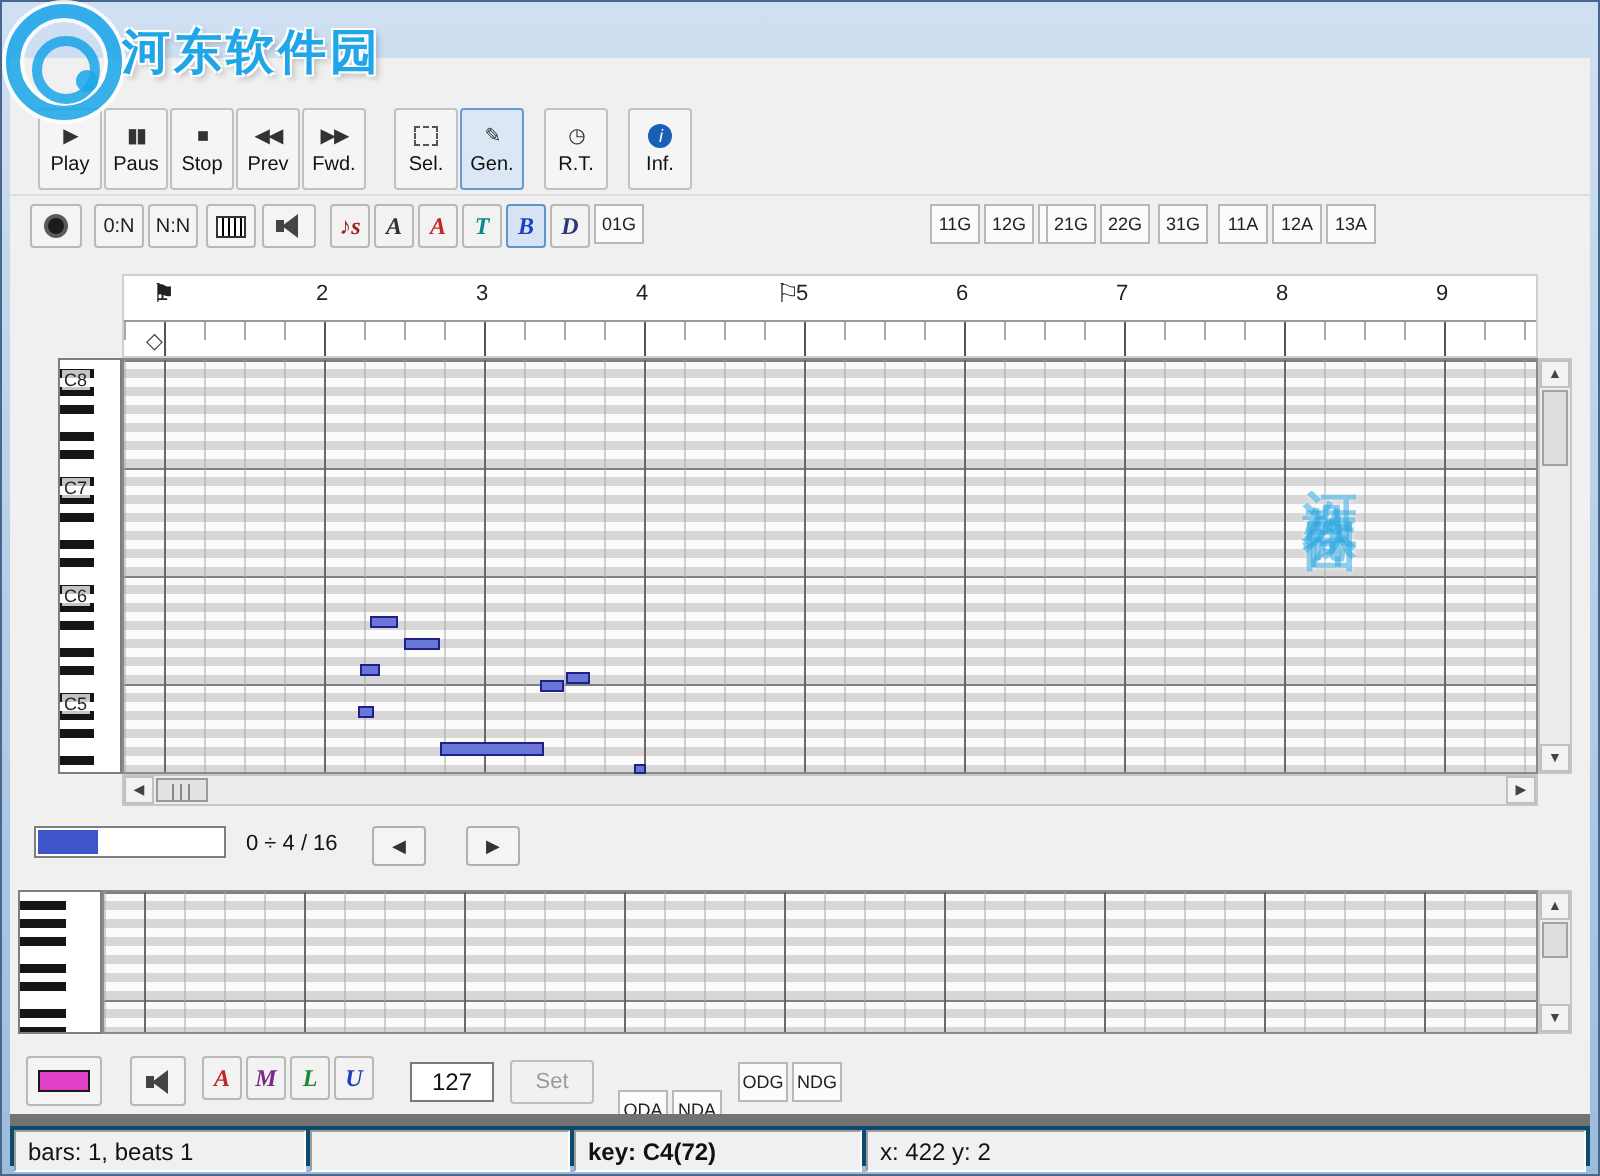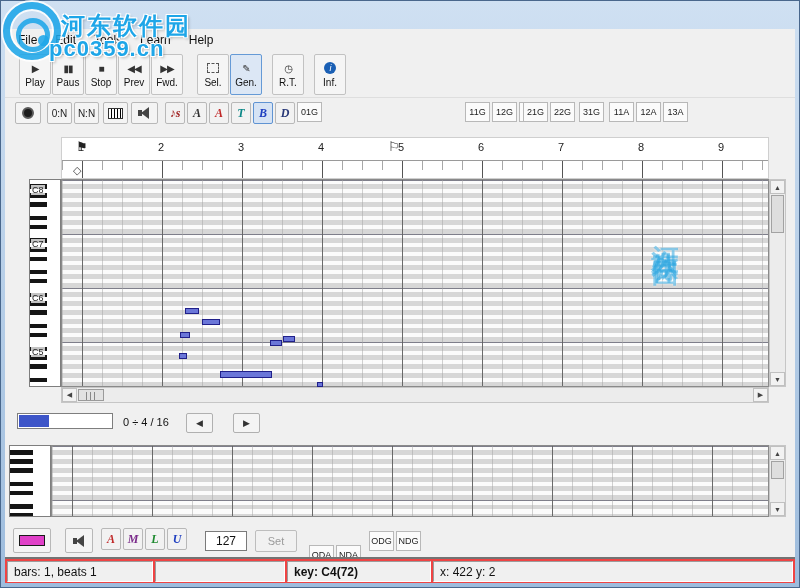--- a/index.html
+++ b/index.html
@@ -134,21 +134,21 @@
   .btoolbar { position:absolute; left:0; top:496px; width:100%; height:34px; }
   .swatch-btn { left:8px; width:38px; height:25px; }
   .swatch { width:26px; height:11px; background:#e040c8; border:1px solid #1a1a1a; }
   .speaker-btn { left:60px; width:28px; height:25px; }
   .value-input { position:absolute; left:200px; top:6px; width:42px; height:20px; border:1px solid #7a7a7a;
                  background:#fff; font:12px "Liberation Sans",sans-serif; text-align:center; color:#111; }
   .set-btn { position:absolute; left:250px; top:5px; width:42px; height:22px; background:#f1f1f1;
              border:1px solid #bdbdbd; border-radius:2px; color:#9a9a9a; font:11px "Liberation Sans",sans-serif; }
 
   
-  .statusbar { position:absolute; left:0; bottom:0; width:100%; height:26px; background:#ef4444; border-top:2px solid #737373; }
+  .statusbar { position:absolute; left:0; bottom:0; width:100%; height:26px; background:#0c4a6e; border-top:6px solid #737373; }
   .spanel { position:absolute; top:2px; height:21px; padding:3px 6px; font-size:12px; color:#111;
             border:1px solid; border-color:#9c9c9c #ffffff #ffffff #9c9c9c; background:#f0f0f0; white-space:nowrap; overflow:hidden; }
   .sp1 { left:2px; width:146px; } .sp2 { left:150px; width:130px; }
   .sp3 { left:282px; width:144px;font-weight:bold; } .sp4 { left:428px; width:360px; }
 
   
   .wm { position:absolute; z-index:50; pointer-events:none; }
   .wm-logo { left:2px; top:1px; width:58px; height:58px; border:7px solid rgba(30,166,232,.88); border-radius:50%;
              box-shadow:0 0 0 2px rgba(255,255,255,.85), inset 0 0 0 2px rgba(255,255,255,.85); }
   .wm-logo::before { content:""; position:absolute; left:6px; top:9px; width:24px; height:24px;
@@ -163,27 +163,20 @@
       color:rgba(50,168,224,.55); letter-spacing:4px; text-shadow:0 0 2px rgba(255,255,255,.7); }
 </style>
 </head>
 <body>
 
 <div class="window">
 
 
   <div class="client">
 
-    <div class="menubar">
-        <button class="menu-item">File</button>
-        <button class="menu-item">Edit</button>
-        <button class="menu-item">Tools</button>
-        <button class="menu-item">Learn</button>
-        <button class="menu-item">Help</button>
-      </div>
 
     <div class="toolbar1">
       <button class="tb1" style="left:14px">
           <span class="ic">▶</span>
           <span class="lb">Play</span>
         </button>
       <button class="tb1" style="left:47px">
           <span class="ic">▮▮</span>
           <span class="lb">Paus</span>
         </button>
@@ -362,16 +355,15 @@
       <div class="spanel sp1">bars: 1, beats 1</div>
       <div class="spanel sp2"></div>
       <div class="spanel sp3">key: C4(72)</div>
       <div class="spanel sp4">x: 422 y: 2</div>
     </div>
 
   </div>
 
   <div class="wm wm-logo"></div>
   <div class="wm wm-text1">河东软件园</div>
-  <div class="wm wm-text2">pc0359.cn</div>
   <div class="wm wm-vert">河东软件园</div>
 
 </div>
 
 </body></html>

